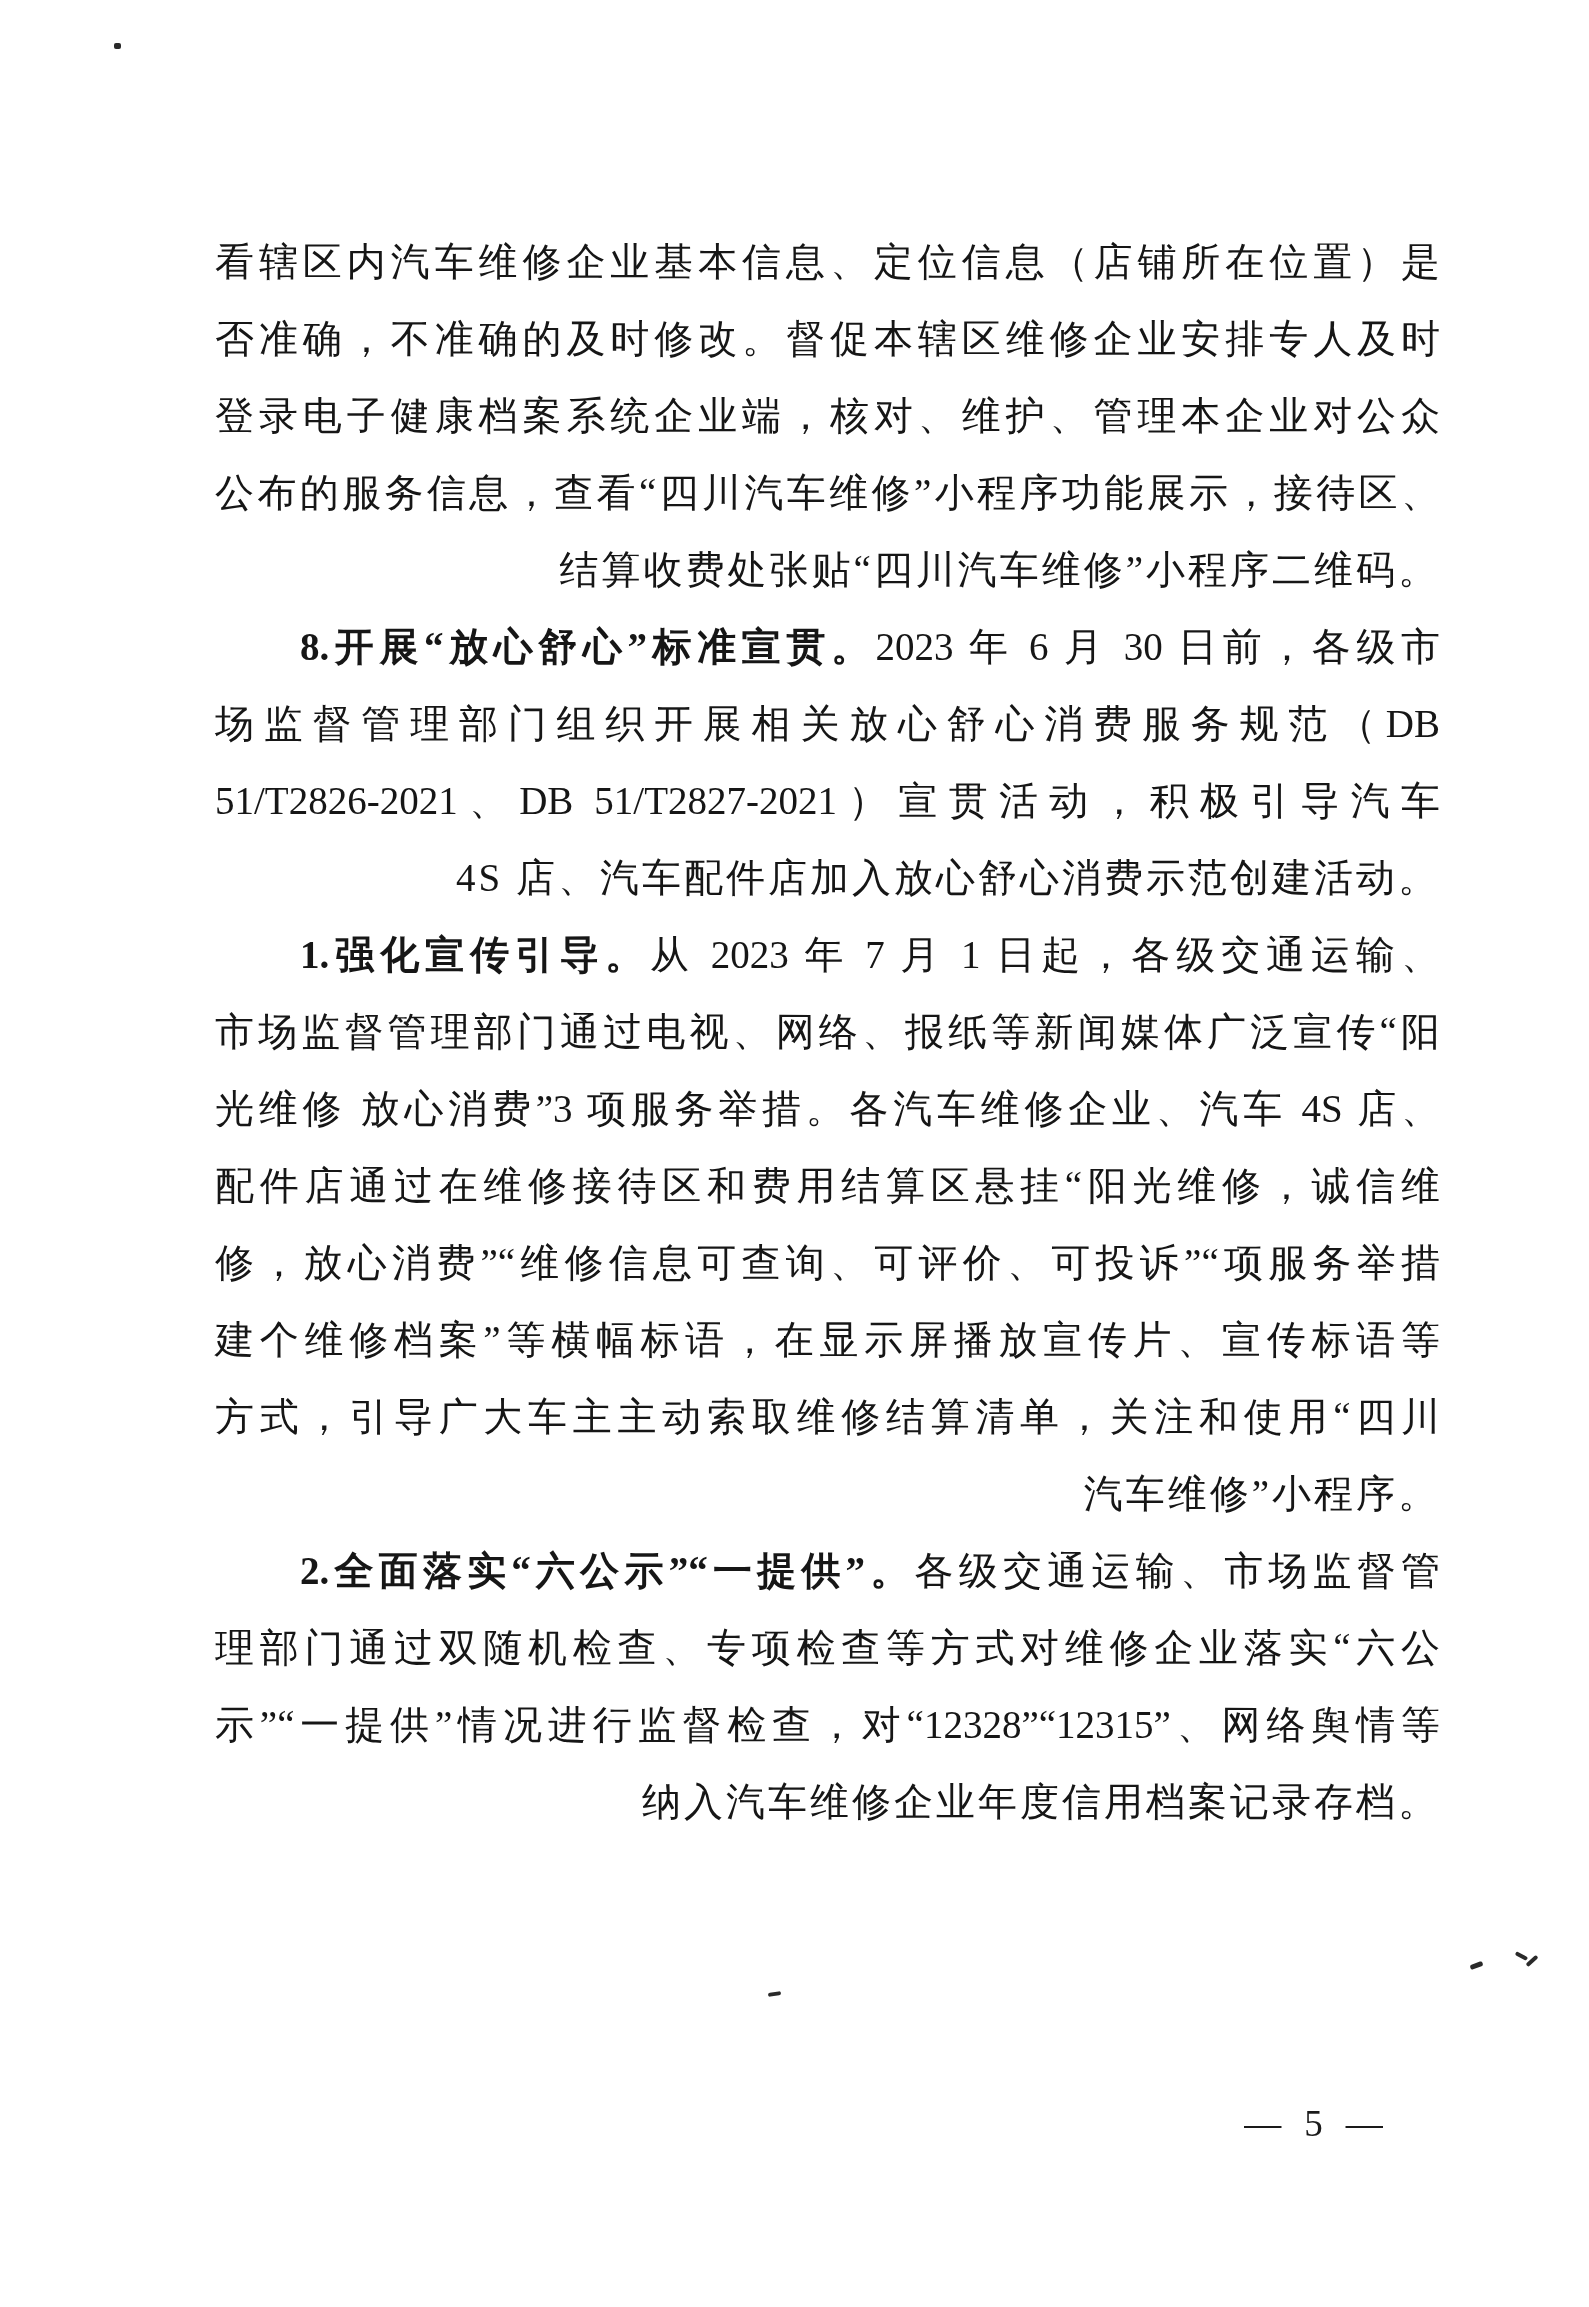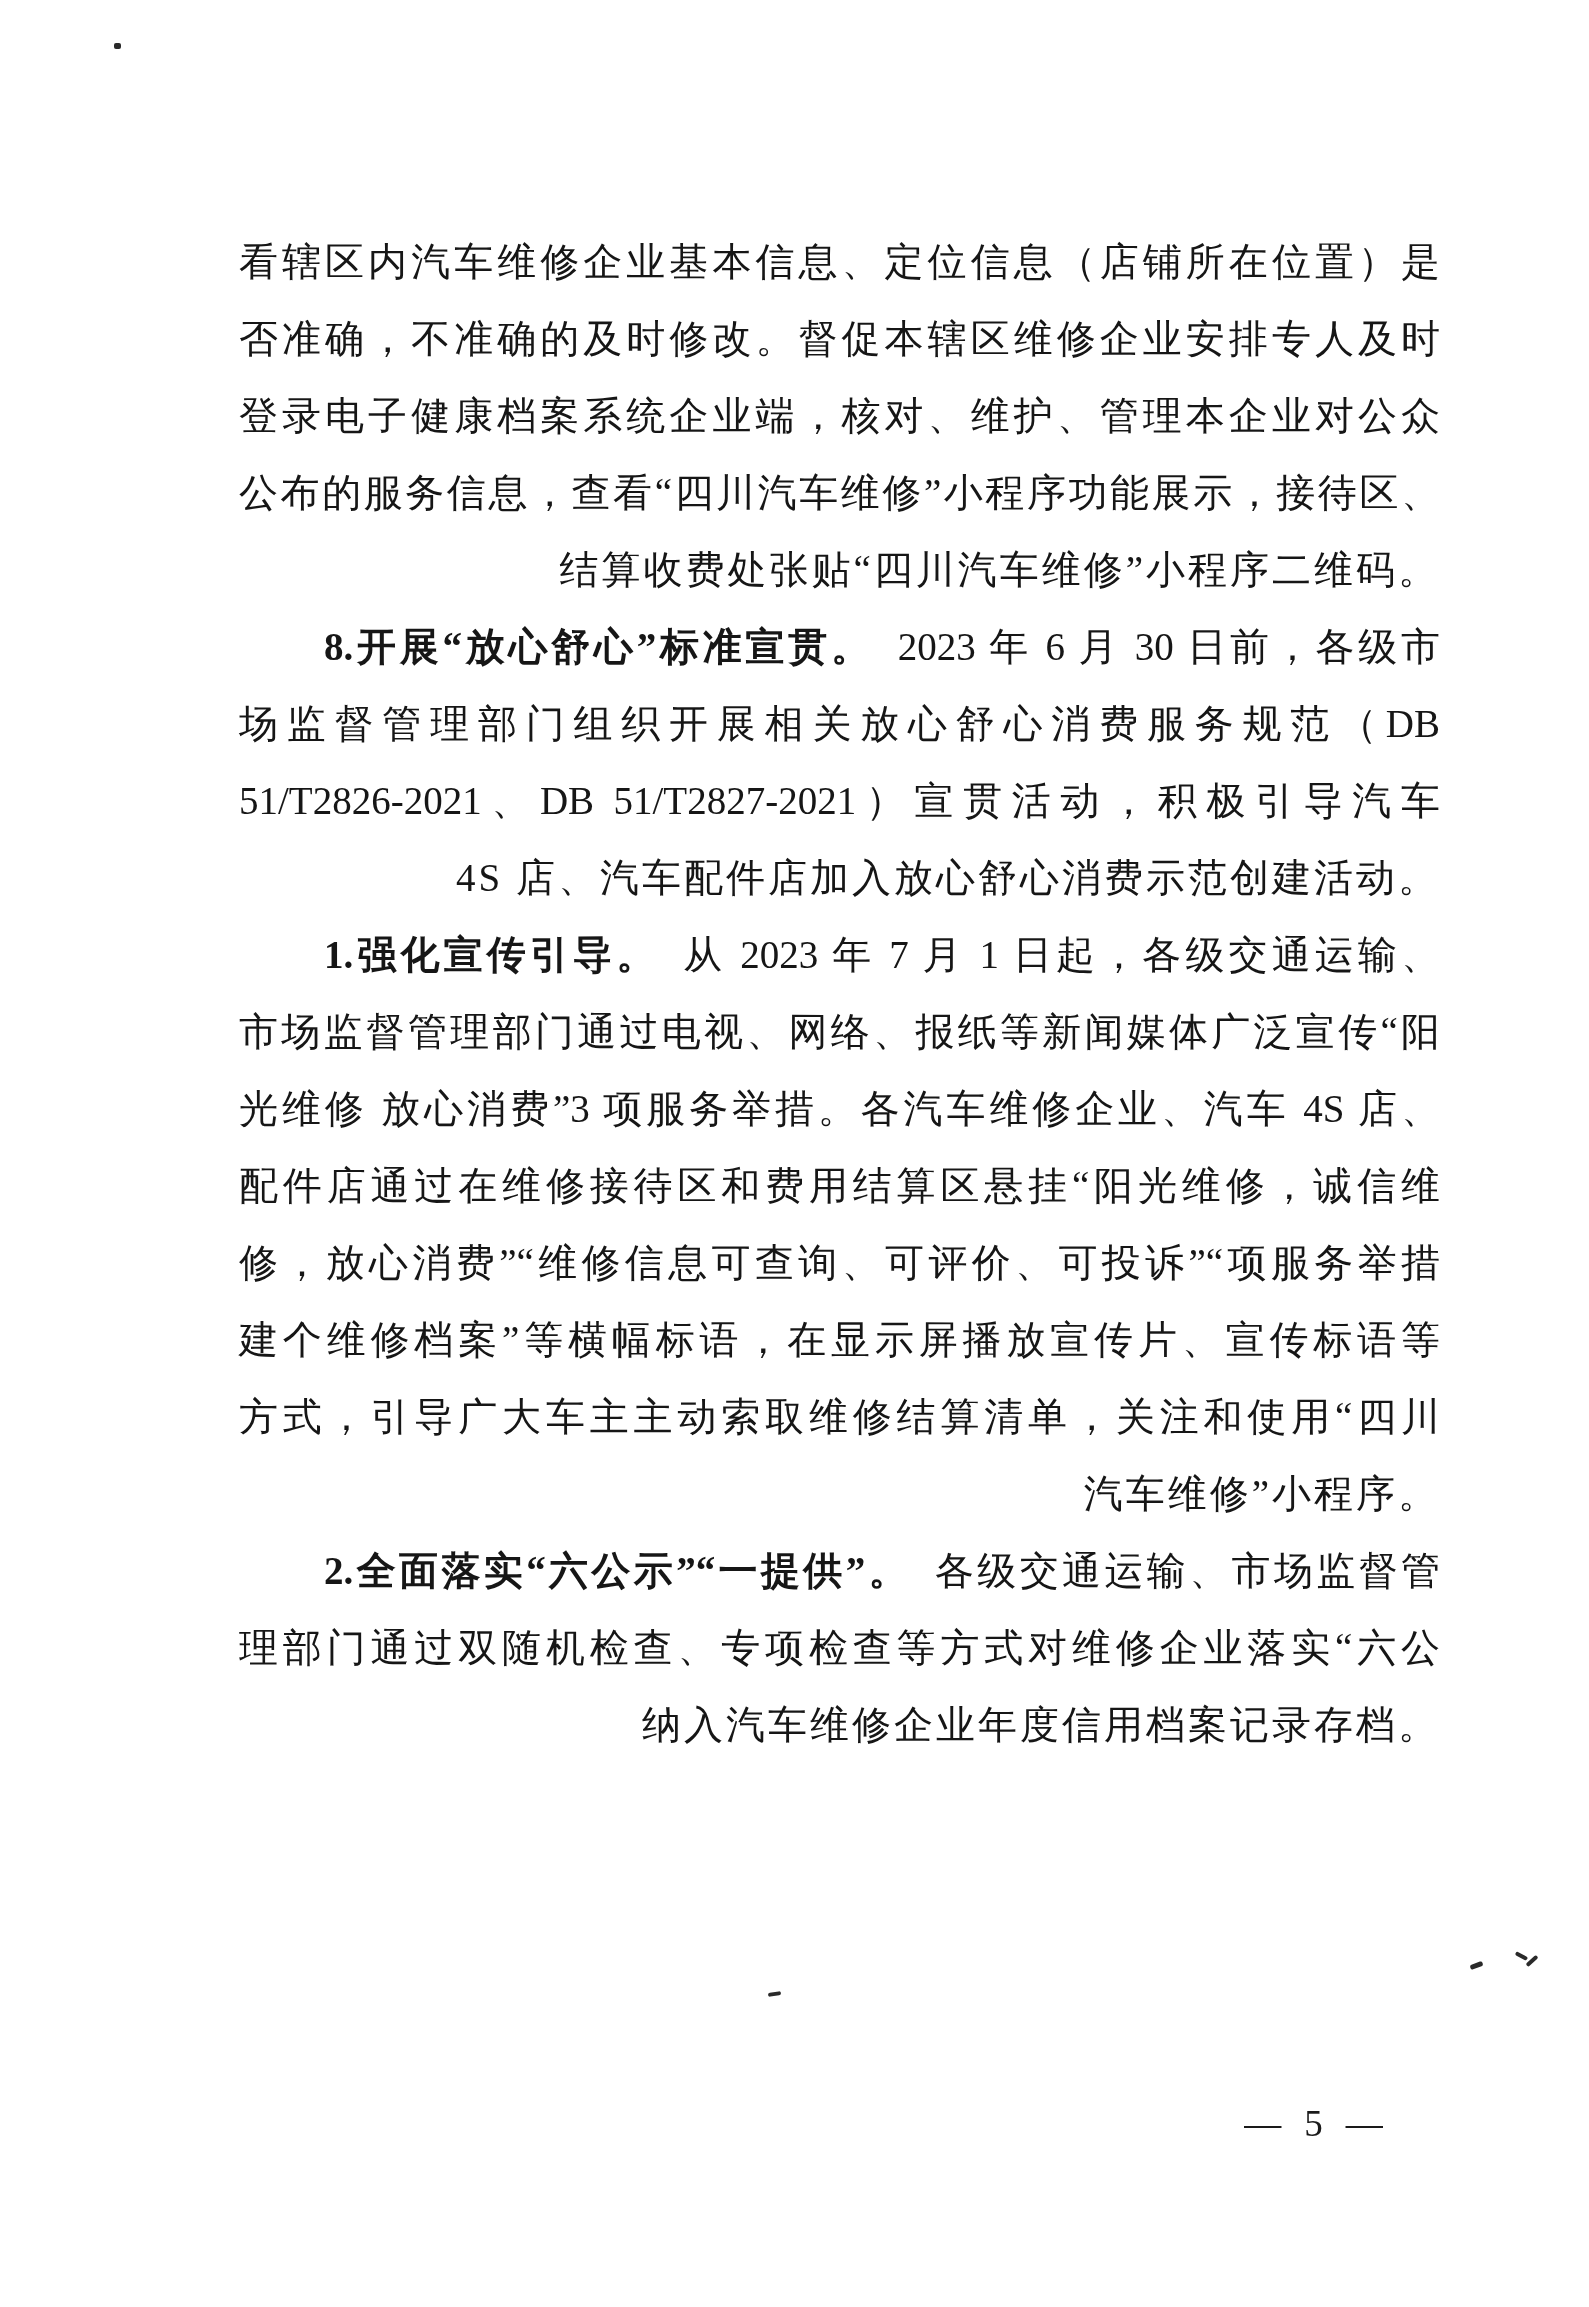--- a/index.html
+++ b/index.html
@@ -24,21 +24,21 @@
     white-space:nowrap;
     text-align:right;
   }
   .line.fill{
     letter-spacing:0;
     white-space:normal;
     text-align:justify;
     text-align-last:justify;
   }
   .line.ind{ text-indent:85px; }
-  .seg{ font-weight:normal;margin-left:24px; }
+  .seg{ font-weight:normal; }
   .seg.b{ font-weight:700; }
   .pagenum{
     position:absolute;
     left:1221px;top:2102px;
     width:192px;height:43px;
     line-height:43px;
     font-size:37px;
     letter-spacing:6.9px;
     text-align:center;
     color:#1a1a1a;
@@ -73,18 +73,19 @@
       <div class="line fill ind"><span class="seg b">1.强化宣传引导。</span><span class="seg">从 2023 年 7 月 1 日起，各级交通运输、</span></div>
       <div class="line fill"><span class="seg">市场监督管理部门通过电视、网络、报纸等新闻媒体广泛宣传“阳</span></div>
       <div class="line fill"><span class="seg">光维修 放心消费”3 项服务举措。各汽车维修企业、汽车 4S 店、</span></div>
       <div class="line fill"><span class="seg">配件店通过在维修接待区和费用结算区悬挂“阳光维修，诚信维</span></div>
       <div class="line fill"><span class="seg">修，放心消费”“维修信息可查询、可评价、可投诉”“项服务举措</span></div>
       <div class="line fill"><span class="seg">建个维修档案”等横幅标语，在显示屏播放宣传片、宣传标语等</span></div>
       <div class="line fill"><span class="seg">方式，引导广大车主主动索取维修结算清单，关注和使用“四川</span></div>
       <div class="line"><span class="seg">汽车维修”小程序。</span></div>
       <div class="line fill ind"><span class="seg b">2.全面落实“六公示”“一提供”。</span><span class="seg">各级交通运输、市场监督管</span></div>
       <div class="line fill"><span class="seg">理部门通过双随机检查、专项检查等方式对维修企业落实“六公</span></div>
+      <div class="line fill"><span class="seg">示”“一提供”情况进行监督检查，对“12328”“12315”、网络舆情等</span></div>
       <div class="line"><span class="seg">纳入汽车维修企业年度信用档案记录存档。</span></div>
     </div>
 
   <div class="pagenum">— 5 —</div>
 </div>
 
 
 </body></html>

